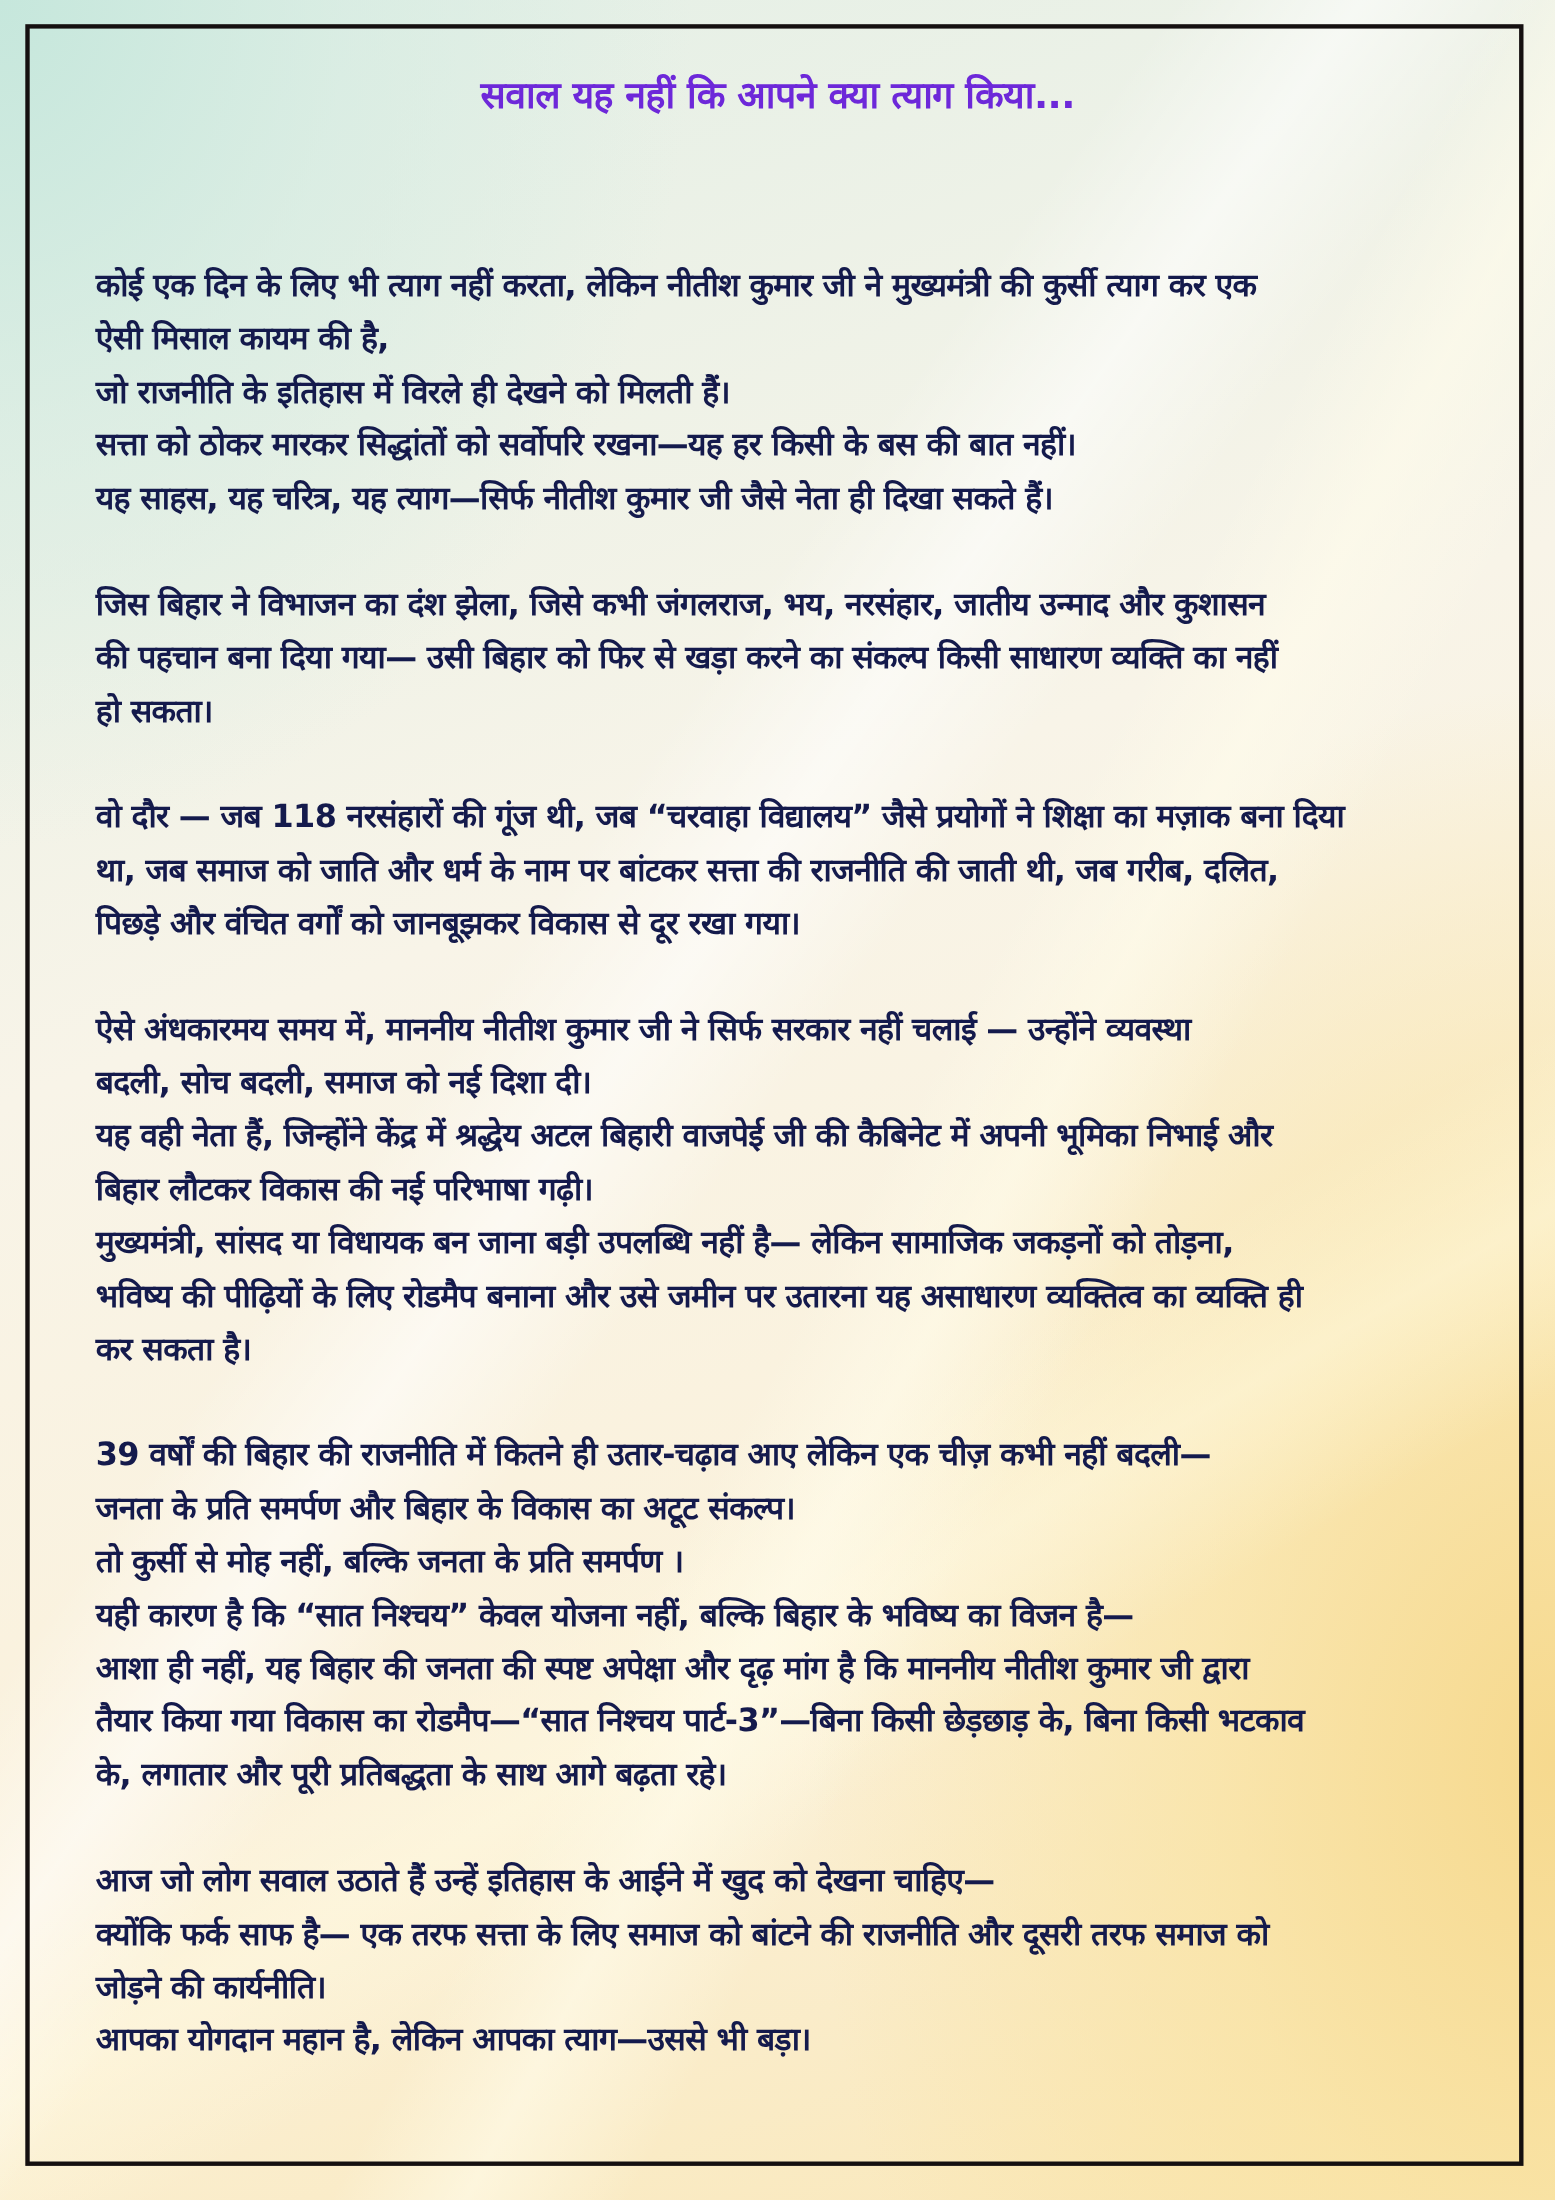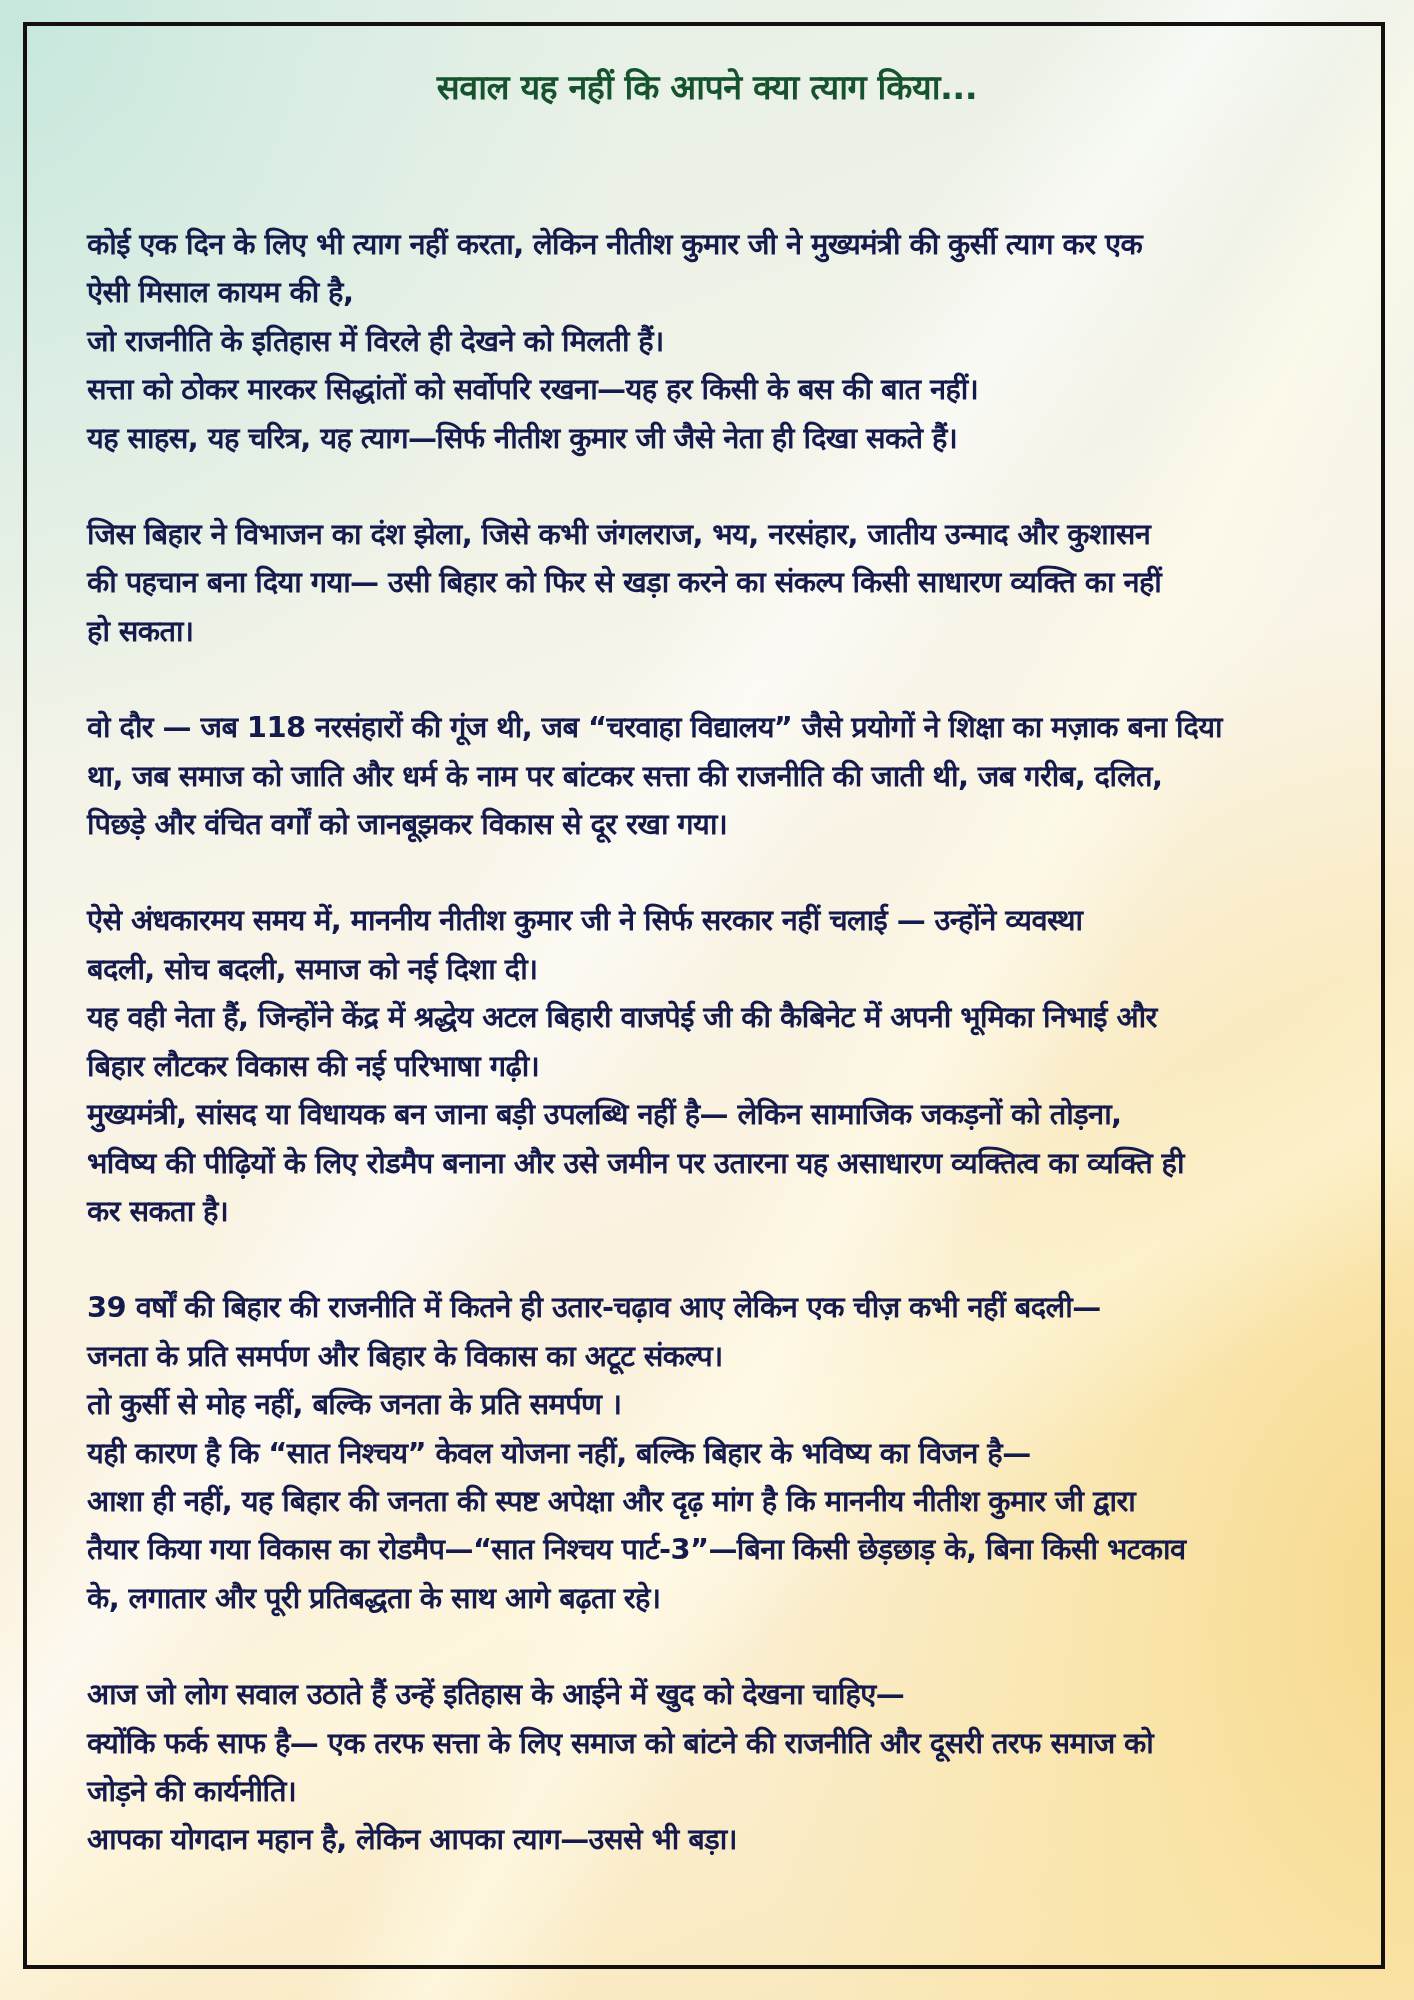--- a/index.html
+++ b/index.html
@@ -28,42 +28,42 @@
       height: 1947px;
       border: 4px solid #151010;
       box-sizing: border-box;
     }
     .title {
       position: absolute;
       left: 0;
       top: 62px;
       width: 1414px;
       text-align: center;
-      color: #14532d;
+      color: #6d28d9;
       font-weight: bold;
       font-size: 34px;
       line-height: 50px;
       letter-spacing: -0.5px;
     }
     .title div {
       white-space: nowrap;
     }
     .body {
       position: absolute;
       left: 87px;
       top: 220px;
       width: 1250px;
       color: #141a4c;
       font-weight: bold;
       font-size: 29px;
       line-height: 48.4px;
       letter-spacing: -0.6px;
     }
     .para {
-      margin: 0 0 48px 0;
+      margin: 15px 0 48px 0;
     }
     .line {
       display: block;
       white-space: nowrap;
       overflow: visible;
     }
   </style>
 </head>
 <body>
 

